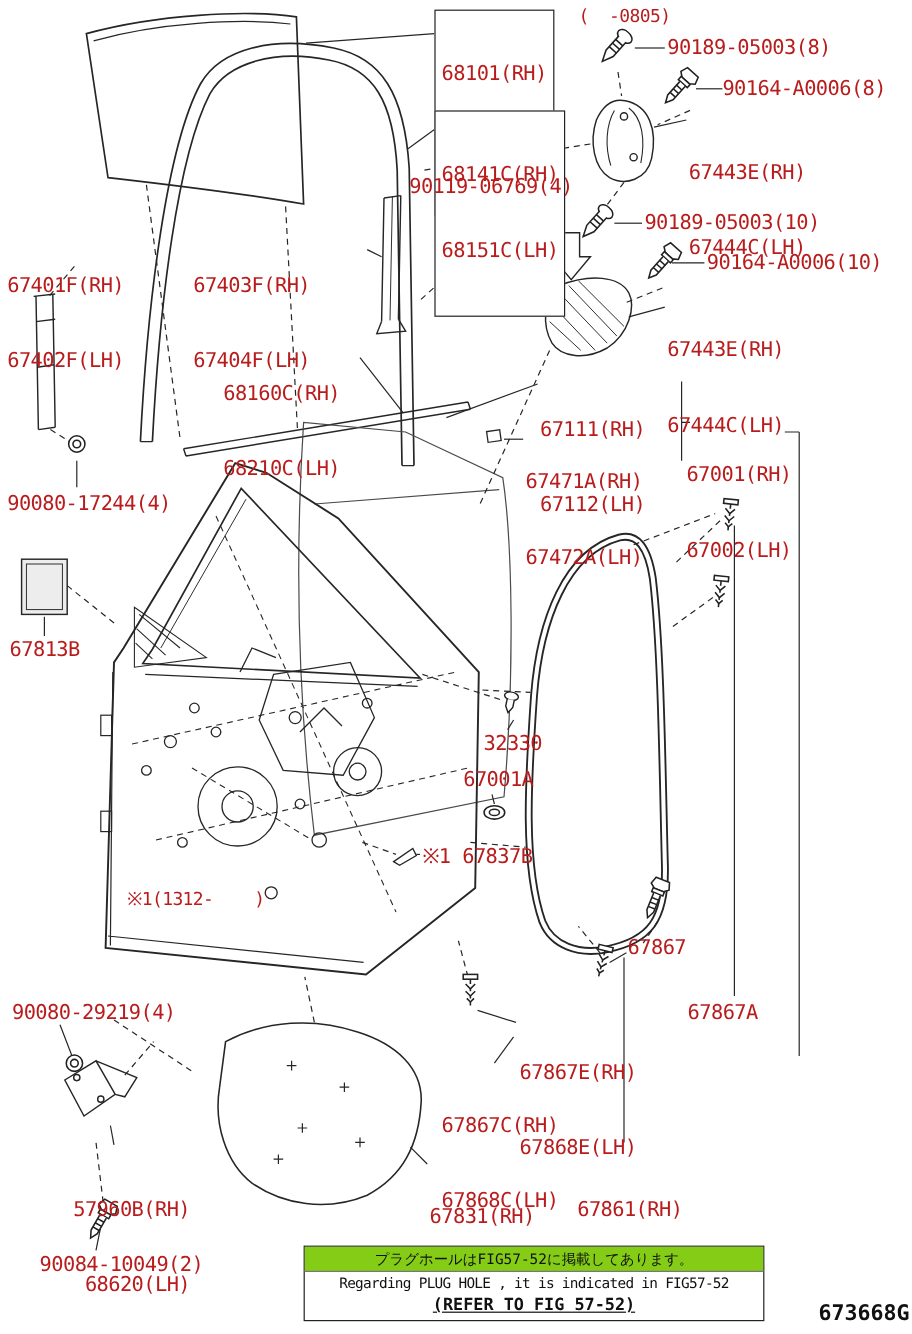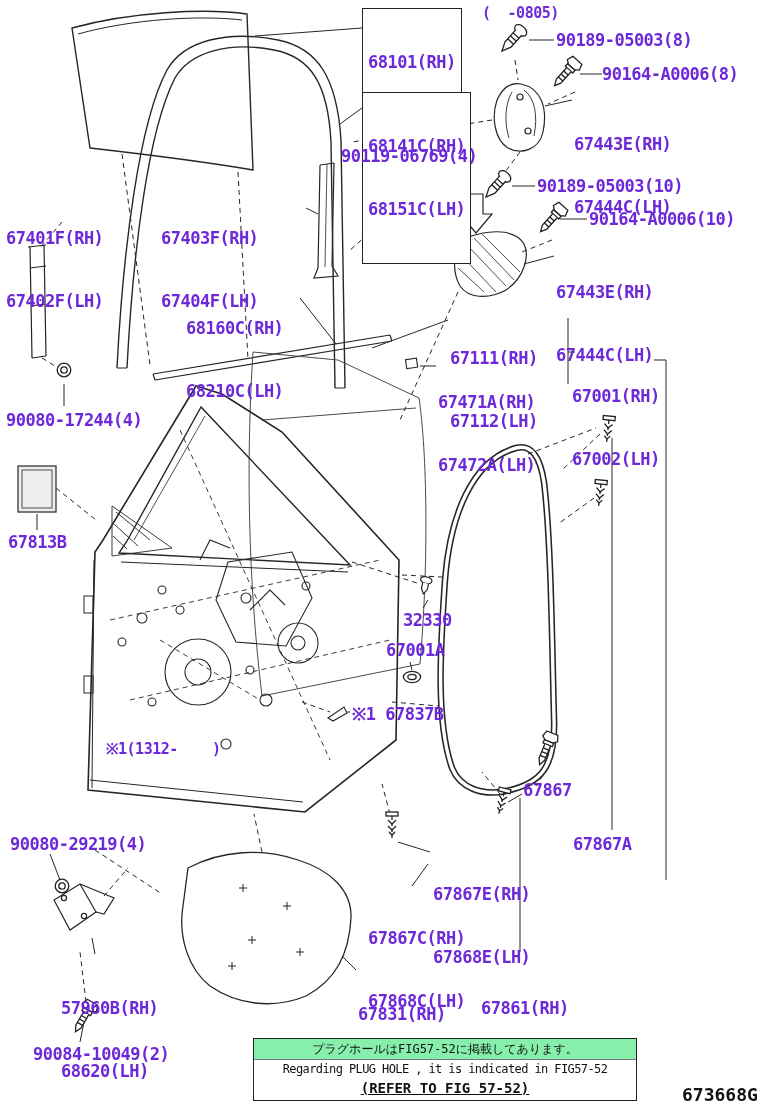--- a/index.html
+++ b/index.html
@@ -1,26 +1,26 @@
 <!DOCTYPE html>
 <html><head>
 <meta charset="utf-8">
 <style>
   html,body{margin:0;padding:0;background:#fff;}
   #stage{position:relative;width:760px;height:1112px;background:#fff;overflow:hidden;
          font-family:"DejaVu Sans Mono", monospace;color:#111;}
   #art{position:absolute;left:0;top:0;}
-  .lbl{position:absolute;font-weight:bold;font-size:17px;line-height:21px;
-       letter-spacing:-0.5px;white-space:pre;color:#6d28d9;}
-  .lbl span{display:block;}
+  .lbl{position:absolute;font-weight:normal;font-size:17px;line-height:21px;
+       letter-spacing:-0.5px;white-space:pre;color:#b91c1c;}
+  .lbl span{display:block;text-align:right;}
   .boxed{border:1.6px solid #222;padding:1px 5px;background:#fff;}
   .small{font-size:15px;line-height:18px;}
   #note-box{position:absolute;left:253px;top:1038px;width:382px;border:1.5px solid #222;
             text-align:center;background:#fff;}
-  #note-jp{background:#86efac;border-bottom:1px solid #777;font-size:12px;line-height:18px;padding:1px 2px;}
+  #note-jp{background:#84cc16;border-bottom:1px solid #777;font-size:12px;line-height:18px;padding:1px 2px;}
   #note-en{font-size:12px;line-height:17px;letter-spacing:-0.6px;padding:1px 2px;text-align:center;}
   #note-ref{font-size:14px;font-weight:bold;text-decoration:underline;line-height:19px;padding-bottom:2px;}
   #doc-id{position:absolute;left:682px;top:1084px;font-size:18px;font-weight:bold;}
 </style>
 </head>
 <body>
 
 <div id="stage">
 
   <svg id="art" width="760" height="1112" viewBox="0 0 760 1112">

